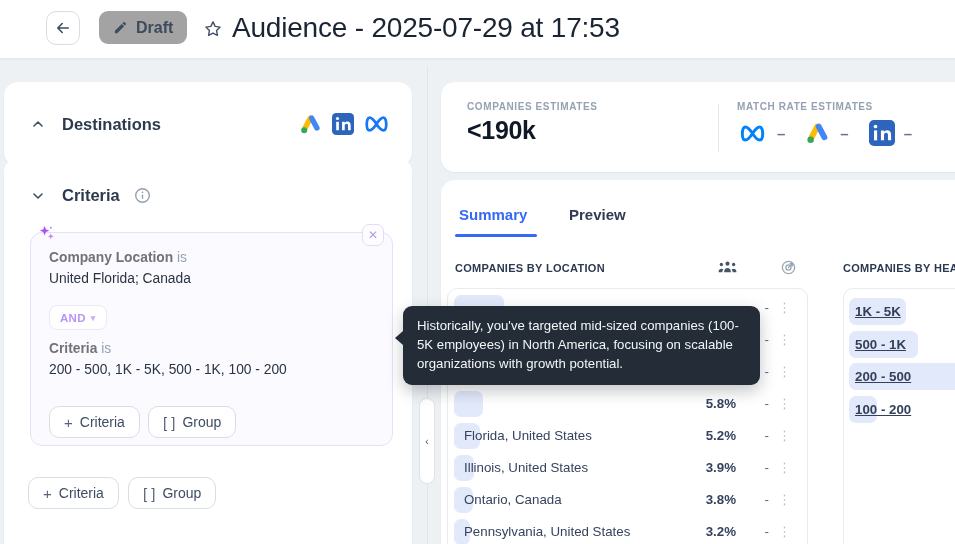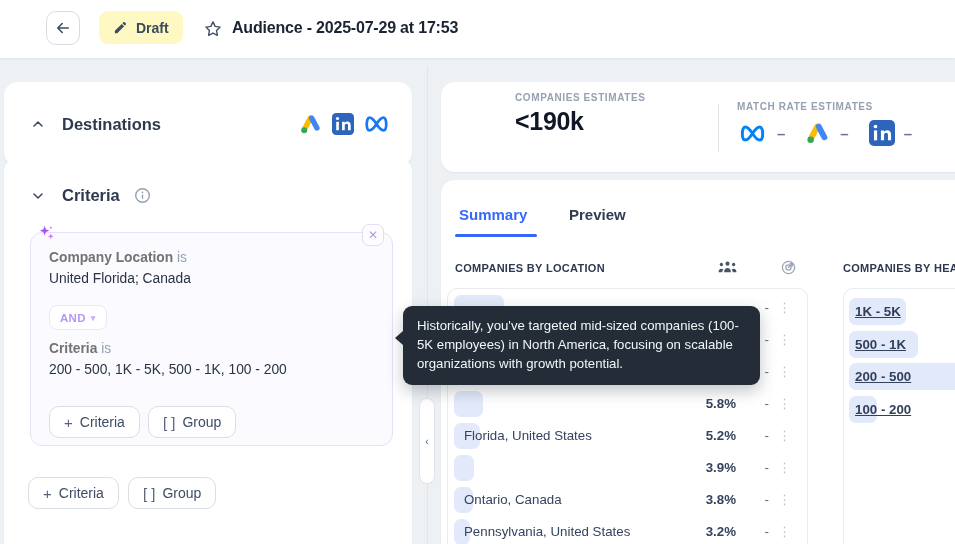--- a/index.html
+++ b/index.html
@@ -6,26 +6,26 @@
   html,body { width:955px; height:544px; }
   body { font-family:"Liberation Sans", sans-serif; background:#eef1f4; overflow:hidden; }
   .screen { position:relative; width:955px; height:544px; overflow:hidden; }
 
   
   .topbar { position:absolute; left:0; top:0; width:955px; height:58px; background:#fff;
             box-shadow:0 1px 3px rgba(20,30,45,.07); z-index:5; }
   .back-btn { position:absolute; left:46px; top:11px; width:34px; height:34px; background:#fff;
               border:1px solid #d7dde3; border-radius:10px; display:flex; align-items:center;
               justify-content:center; cursor:pointer; }
-  .draft-btn { position:absolute; left:99px; top:11px; height:33px; padding:0 14px; background:#fef9c3;
+  .draft-btn { position:absolute; left:99px; top:11px; height:33px; padding:0 14px; background:#a3a3a3;
                border:none; border-radius:9px; display:flex; align-items:center; gap:8px;
-               font-family:"Liberation Sans",sans-serif; font-size:14px; font-weight:600; color:#3c4a5e; cursor:pointer; }
+               font-family:"Liberation Sans",sans-serif; font-size:16px; font-weight:600; color:#3c4a5e; cursor:pointer; }
   .star { position:absolute; left:203px; top:19px; width:20px; height:20px; cursor:pointer; }
   .page-title { position:absolute; left:232px; top:0; height:58px; line-height:56px;
-                font-size:16px; font-weight:700; color:#1a2433; letter-spacing:-0.2px; }
+                font-size:28px; font-weight:400; color:#1a2433; letter-spacing:-0.2px; }
 
   
   .card { position:absolute; background:#fff; border-radius:14px; box-shadow:0 1px 2px rgba(16,24,40,.05); }
   .dest-card { left:4px; top:82px; width:408px; height:84px; }
   .dest-inner { display:flex; align-items:center; height:100%; padding:0 22px 0 26px; }
   .section-title { font-size:16.5px; font-weight:600; color:#2d3a4e; margin-left:16px; }
   .dest-icons { margin-left:auto; display:flex; align-items:center; gap:9px; }
 
   .crit-card { left:4px; top:158px; width:408px; height:400px; }
   .crit-head { display:flex; align-items:center; padding:28px 22px 0 26px; }
@@ -57,21 +57,21 @@
   
   .divider { position:absolute; left:427px; top:66px; width:1px; height:478px; background:#e2e5ea; }
   .panel-handle { position:absolute; left:419px; top:398px; width:16px; height:86px; background:#fff;
                   border:1px solid #dfe3e9; border-radius:9px; display:flex; align-items:center;
                   justify-content:center; font-size:10px; color:#4a576d; cursor:pointer; z-index:4; }
 
   
   .est-card { left:441px; top:82px; width:530px; height:90px; }
   .est-label { font-size:10px; font-weight:700; color:#96a1b1; letter-spacing:.6px; }
   .est-value { margin-top:4px; font-size:25px; font-weight:700; color:#101828; letter-spacing:-0.3px; }
-  .est-block { position:absolute; top:10px;margin-left:48px; }
+  .est-block { position:absolute; top:19px; }
   .est-vdiv { position:absolute; left:277px; top:22px; width:1px; height:48px; background:#e2e6eb; }
   .match-block { position:absolute; left:296px; top:19px; }
   .match-row { display:flex; align-items:center; gap:10px; margin-top:8px; }
   .match-item { display:flex; align-items:center; gap:9px; margin-right:10px; }
   .match-dash { font-size:15px; font-weight:600; color:#66738a; }
 
   
   .sum-card { left:441px; top:180px; width:530px; height:374px; }
   .tab { position:absolute; top:26px; font-size:15px; font-weight:600; cursor:pointer; }
   .tab-summary { left:18px; color:#3569f6; }
@@ -346,20 +346,21 @@
   </div>
           <div class="loc-row">
     <div class="row-bar" style="width: 26px;"></div>
     <span class="row-label">Florida, United States</span>
     <span class="row-pct">5.2%</span>
     <span class="row-dash">-</span>
     <span class="row-menu">⋮</span>
   </div>
           <div class="loc-row">
     <div class="row-bar" style="width: 20px;"></div>
+    <span class="row-label">Illinois, United States</span>
     <span class="row-pct">3.9%</span>
     <span class="row-dash">-</span>
     <span class="row-menu">⋮</span>
   </div>
           <div class="loc-row">
     <div class="row-bar" style="width: 19px;"></div>
     <span class="row-label">Ontario, Canada</span>
     <span class="row-pct">3.8%</span>
     <span class="row-dash">-</span>
     <span class="row-menu">⋮</span>

